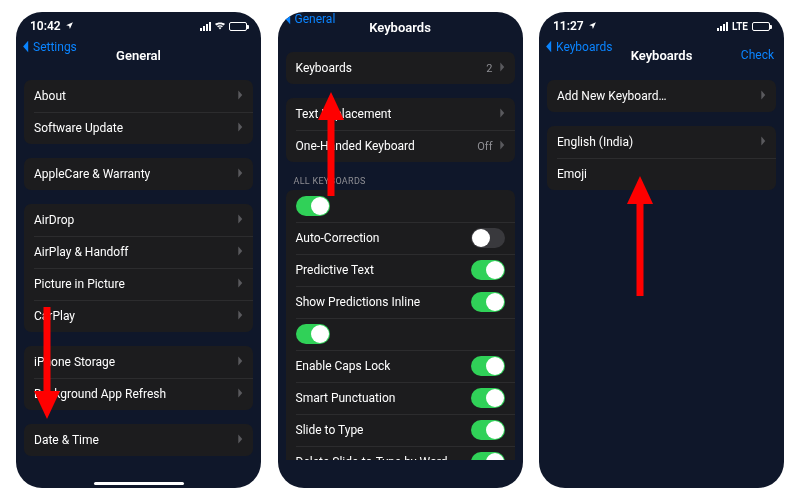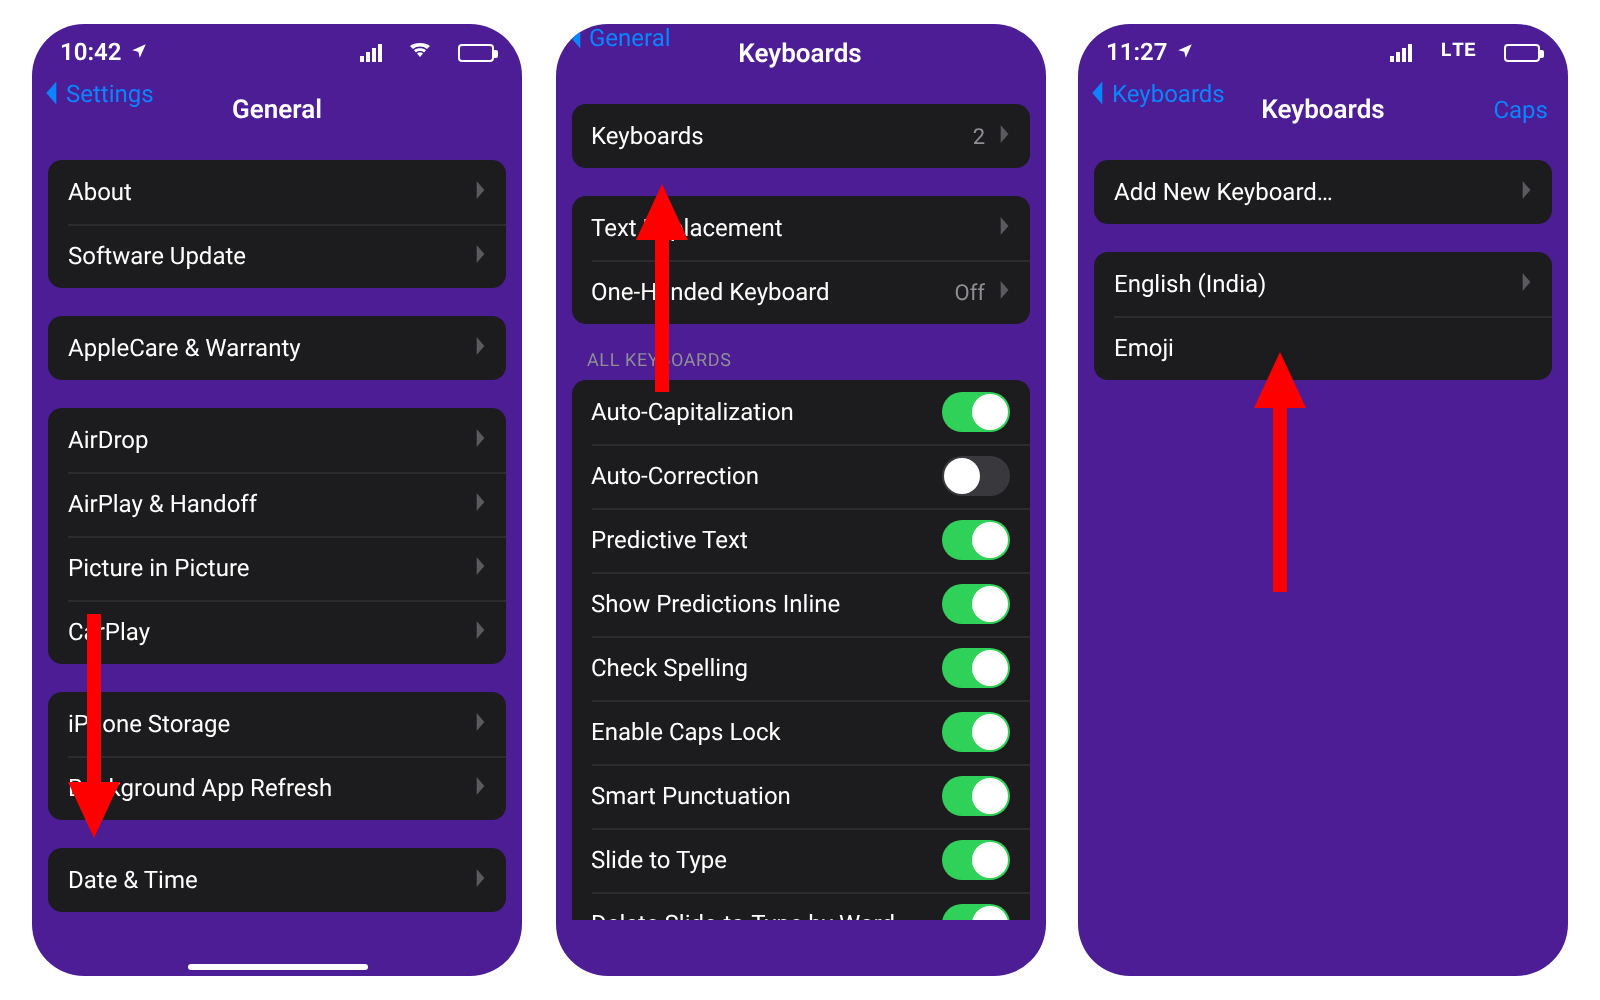--- a/index.html
+++ b/index.html
@@ -10,37 +10,37 @@
     height: 500px;
     overflow: hidden;
     display: flex;
     justify-content: space-between;
     padding: 12px 16px;
   }
   .phone {
     width: 245px;
     height: 476px;
     border-radius: 26px;
-    background: #4c1d95;
+    background: #0f172a;
     overflow: hidden;
     position: relative;
     font-size: 12px;
     color: #fff;
   }
   .status-bar {
     height: 28px;
     display: flex;
     align-items: center;
     justify-content: space-between;
     padding: 0 14px;
     font-size: 12px;
     font-weight: 600;
   }
   .status-left { display: flex; align-items: center; gap: 4px; }
-  .status-right { display: flex; align-items: center; gap: 13px; font-family: Liberation Mono, monospace; }
+  .status-right { display: flex; align-items: center; gap: 3px; }
   .loc-icon svg { width: 9px; height: 9px; fill: #fff; }
   .signal-bars { display: flex; align-items: flex-end; gap: 1px; }
   .signal-bars span { background:#fff; width:2px; display:inline-block; }
   .signal-bars span:nth-child(1){height:3px;}
   .signal-bars span:nth-child(2){height:5px;}
   .signal-bars span:nth-child(3){height:7px;}
   .signal-bars span:nth-child(4){height:9px;}
   .wifi-icon svg { width:12px; height:10px; fill:#fff; }
   .lte-label { font-size:10px; font-weight:600; margin:0 1px; }
   .battery {
@@ -289,21 +289,20 @@
             <span class="chevron"><svg viewBox="0 0 10 18">
                 <path d="M2 1l7 8-7 8"></path>
               </svg></span>
           </div>
         </div>
       </div>
       <div class="group">
         <div class="group-header">ALL KEYBOARDS</div>
         <div class="cell-group">
           <div class="cell">
-            <span class="cell-label">Auto-Capitalization</span>
             <span class="toggle on">
               <span class="knob"></span>
             </span>
           </div>
           <div class="cell">
             <span class="cell-label">Auto-Correction</span>
             <span class="toggle off">
               <span class="knob"></span>
             </span>
           </div>
@@ -313,21 +312,20 @@
               <span class="knob"></span>
             </span>
           </div>
           <div class="cell">
             <span class="cell-label">Show Predictions Inline</span>
             <span class="toggle on">
               <span class="knob"></span>
             </span>
           </div>
           <div class="cell">
-            <span class="cell-label">Check Spelling</span>
             <span class="toggle on">
               <span class="knob"></span>
             </span>
           </div>
           <div class="cell">
             <span class="cell-label">Enable Caps Lock</span>
             <span class="toggle on">
               <span class="knob"></span>
             </span>
           </div>
@@ -384,21 +382,21 @@
   </div>
   <div class="nav-bar">
     <div class="nav-back">
       <svg viewBox="0 0 10 18">
           <path d="M8 1L1 9l7 8"></path>
         </svg>
       <span>Keyboards</span>
     </div>
     <div class="nav-title">Keyboards</div>
     <div class="nav-right">
-      <span>Caps</span>
+      <span>Check</span>
     </div>
   </div>
   <div class="content" id="content3">
       <div class="group">
         <div class="cell-group">
           <div class="cell">
             <span class="cell-label">Add New Keyboard…</span>
             <span class="chevron"><svg viewBox="0 0 10 18">
                 <path d="M2 1l7 8-7 8"></path>
               </svg></span>

